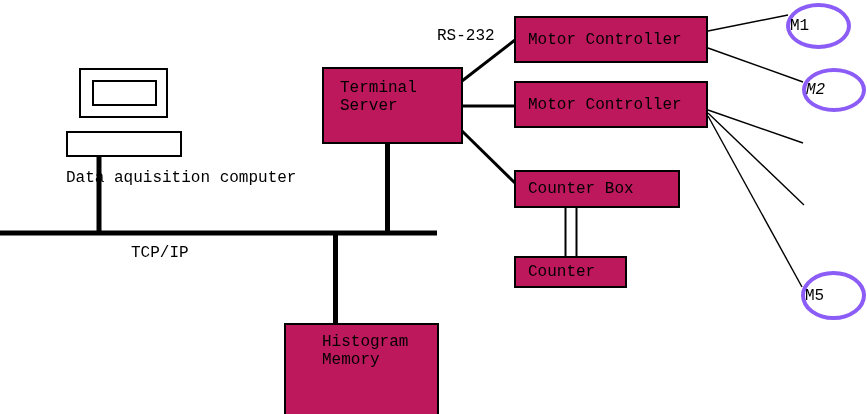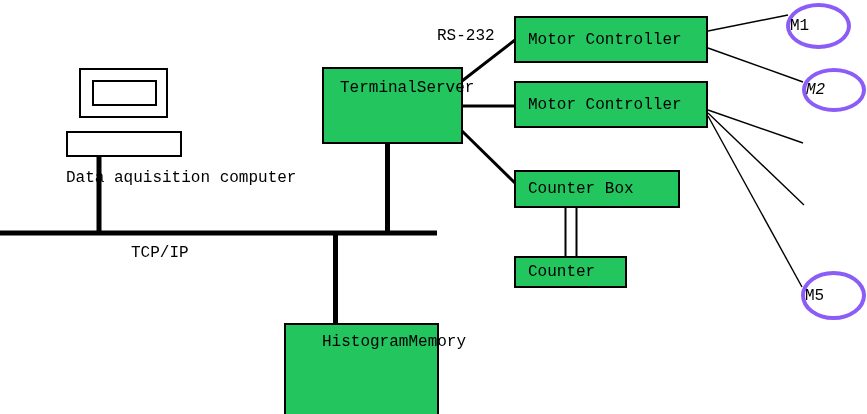--- a/index.html
+++ b/index.html
@@ -10,26 +10,26 @@
     background: #ffffff;
     font-family: "Liberation Mono", "DejaVu Sans Mono", monospace;
     font-size: 16px;
     color: #000000;
     overflow: hidden;
   }
   .box {
     position: absolute;
     box-sizing: border-box;
     border: 2px solid #000;
-    background: #22c55e;
+    background: #be185d;
     display: flex;
     align-items: center;
   }
   .box.twoline {
-    flex-direction: row;
+    flex-direction: column;
     align-items: flex-start;
     justify-content: flex-start;
   }
   .box.twoline span { line-height: 18px; white-space: pre; }
   .ellipse {
     position: absolute;
     box-sizing: border-box;
     border: 4px solid #8b5cf6;
     border-radius: 50%;
     background: #fff;

